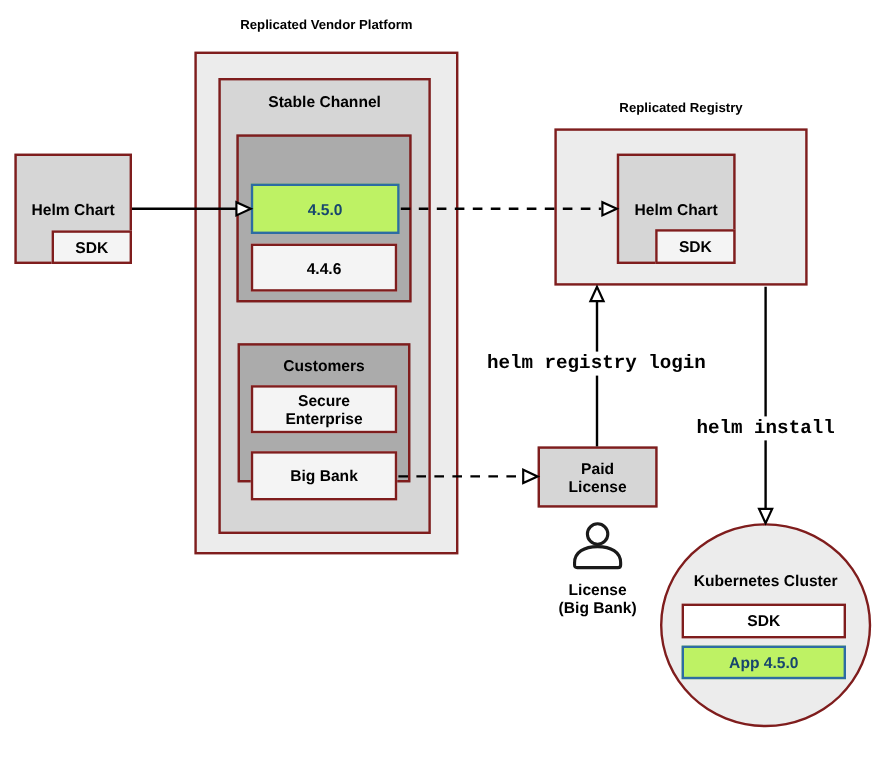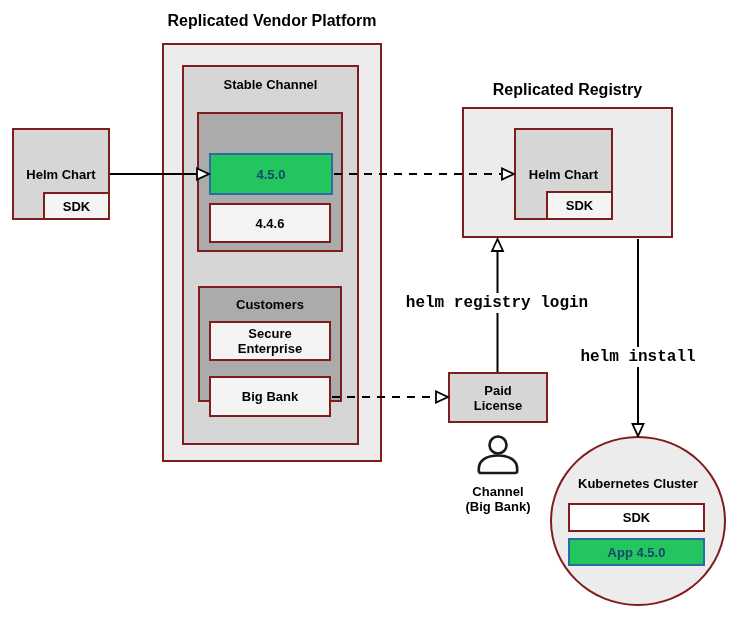--- a/index.html
+++ b/index.html
@@ -6,22 +6,22 @@
   .canvas{
     position:relative;width:747px;height:634px;background:#ffffff;overflow:hidden;
     font-family:"Liberation Sans",sans-serif;color:#000;
   }
   .box{position:absolute;box-sizing:border-box;border:2px solid #7f1d1d;}
   .fill-lightest{background:#ececec;}
   .fill-mid{background:#d6d6d6;}
   .fill-dark{background:#ababab;}
   .fill-item{background:#f4f4f4;}
   .fill-white{background:#ffffff;}
-  .blue{background:#22c55e;border:2px solid #2d6ca3;color:#17466e;}
-  .titlelbl{position:absolute;text-align:center;font-weight:bold;font-size:16px;line-height:16px;}
+  .blue{background:#bef264;border:2px solid #2d6ca3;color:#17466e;}
+  .titlelbl{position:absolute;text-align:center;font-weight:bold;font-size:11px;line-height:16px;}
   .boxtitle{position:absolute;left:0;right:0;text-align:center;font-weight:bold;font-size:13px;line-height:15px;}
   .centerlbl{position:absolute;inset:0;display:flex;align-items:center;justify-content:center;
     font-weight:bold;font-size:13px;line-height:15px;text-align:center;}
   .cmd{position:absolute;background:#ffffff;font-family:"Liberation Mono",monospace;
     font-weight:bold;font-size:16px;line-height:20px;text-align:center;z-index:6;}
   .arrows{position:absolute;left:0;top:0;z-index:5;pointer-events:none;}
   .person{position:absolute;z-index:2;}
 </style>
 </head>
 <body>
@@ -79,21 +79,21 @@
     <div class="centerlbl">
         <span style="display:inline-block;max-width:58px;">Paid License</span>
       </div>
   </div>
 
   <svg class="person" style="left:476px;top:432px;" width="44" height="44" viewBox="0 0 44 44">
     <circle cx="22" cy="13" r="8.5" fill="#ffffff" stroke="#1a1a1a" stroke-width="2.6"></circle>
     <path d="M5,41 c-1.6,0 -2.2,-0.6 -2.2,-2.2 v-1.8 c0,-9 8.2,-13.5 19.2,-13.5 c11,0 19.2,4.5 19.2,13.5 v1.8 c0,1.6 -0.6,2.2 -2.2,2.2 z" fill="#ffffff" stroke="#1a1a1a" stroke-width="2.6" stroke-linejoin="round"></path>
   </svg>
   <div class="titlelbl" style="left:438px;top:484px;width:120px;font-size:13px;line-height:15px;">
-    <div>Channel</div>
+    <div>License</div>
     <div>(Big Bank)</div>
   </div>
 
   <div class="box fill-lightest" style="left:550px;top:436px;width:176px;height:170px;border-radius:50%;">
     <div class="boxtitle" style="top:38px;font-size:13px;">Kubernetes Cluster</div>
     <div class="box fill-white" style="left:16px;top:65px;width:137px;height:29px;">
       <div class="centerlbl">SDK</div>
     </div>
     <div class="box blue" style="left:16px;top:100px;width:137px;height:28px;">
       <div class="centerlbl" style="color:#17466e;">App 4.5.0</div>

